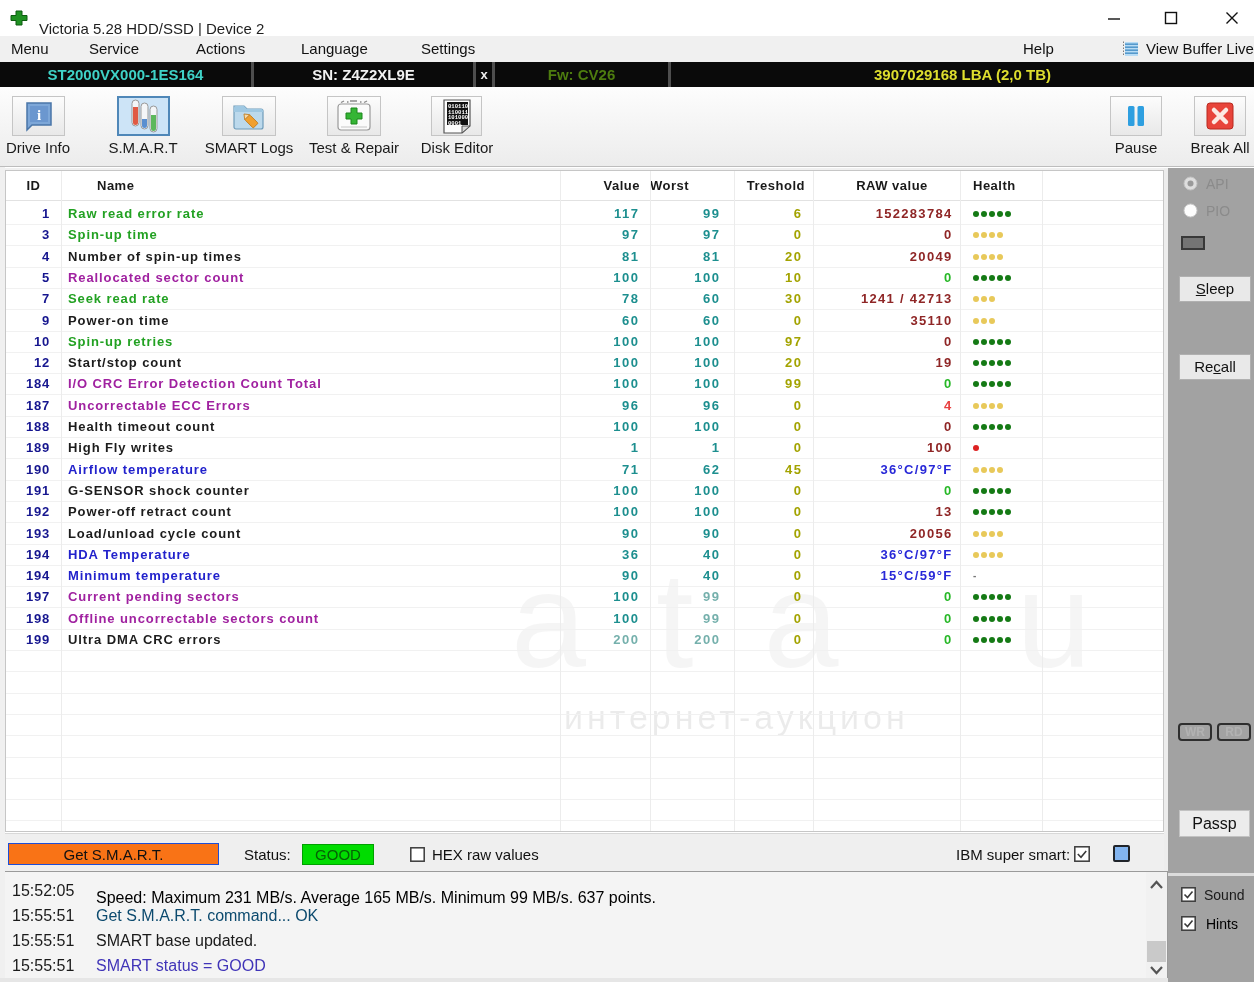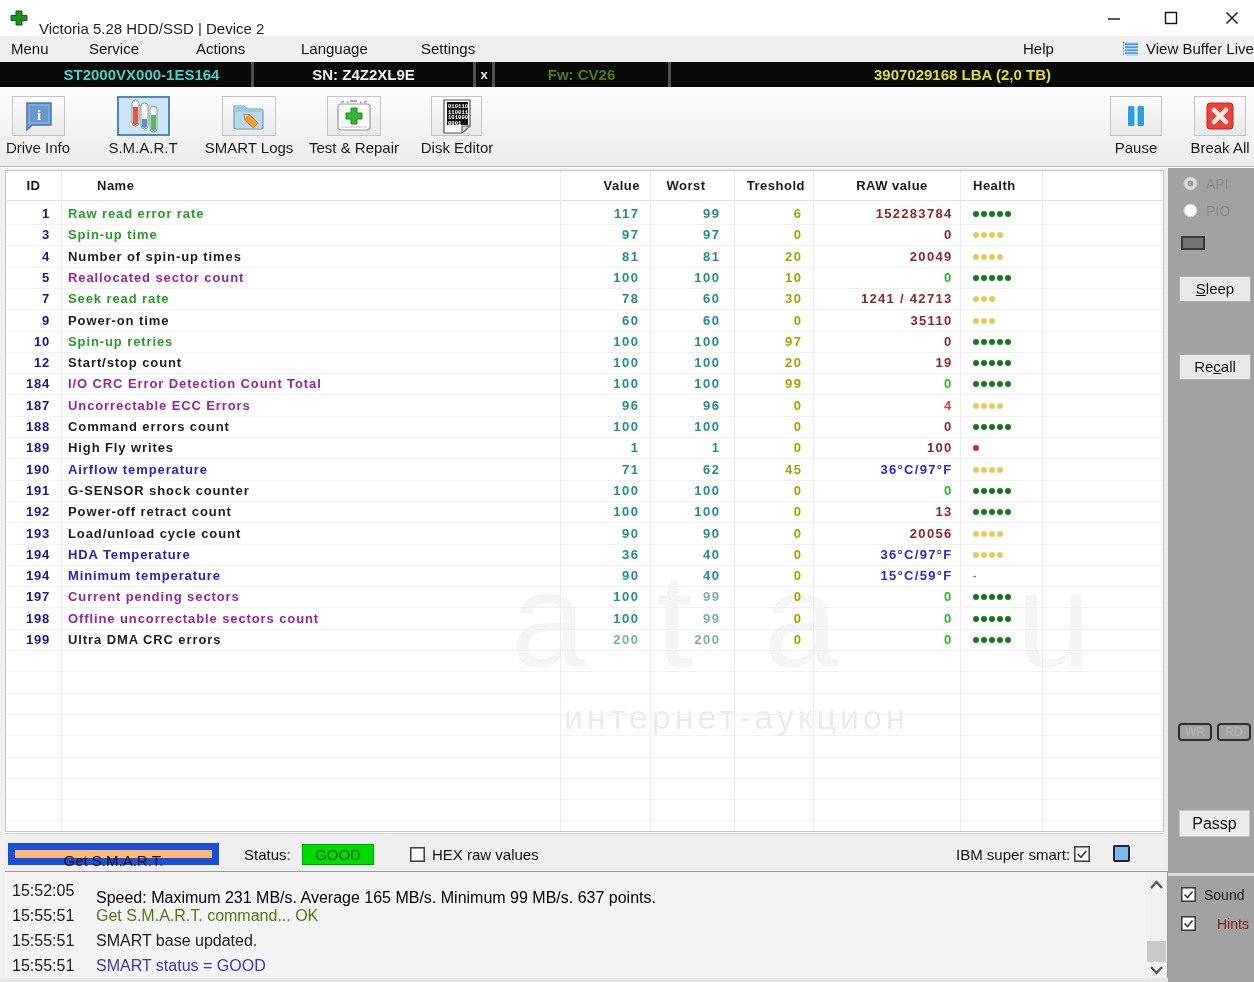--- a/index.html
+++ b/index.html
@@ -75,21 +75,21 @@
         <path d="M3 12.2 h13"></path>
       </g>
   <g stroke="#7a7a7a" stroke-width="1" stroke-dasharray="1.5,1.5">
         <path d="M1.5 0.5 v15"></path>
       </g>
  </svg>
  <span style="left:1146px">View Buffer Live</span>
 </div>
 
 <div class="abs" id="blackbar">
- <span class="seg" style="left:16px;width:251px;color:#3fd2c7">ST2000VX000-1ES164</span>
+ <span class="seg" style="left:0;width:251px;color:#3fd2c7">ST2000VX000-1ES164</span>
  <span class="div" style="left:251px"></span>
  <span class="seg" style="left:254px;width:219px;color:#f2f2f2">SN: Z4Z2XL9E</span>
  <span class="div" style="left:473px"></span>
  <span class="seg" style="left:476px;width:16px;color:#efefef;font-size:13px">x</span>
  <span class="div" style="left:492px"></span>
  <span class="seg" style="left:495px;width:173px;color:#4d7c0f">Fw: CV26</span>
  <span class="div" style="left:668px"></span>
  <span class="seg" style="left:671px;width:583px;color:#dede2e">3907029168 LBA (2,0 TB)</span>
 </div>
 
@@ -162,21 +162,21 @@
  </div>
  <div class="tlabel" style="left:1180px;width:80px">Break All</div>
 </div>
 <div class="abs" id="tablewrap">
  <div class="wm1 abs">ata u</div>
  <div class="wm2 abs">интернет-аукцион</div>
  <div id="thead">
   <span style="width:55px;text-align:center">ID</span>
   <span style="width:499px;padding-left:36px">Name</span>
   <span style="width:90px;text-align:right;padding-right:10px">Value</span>
-  <span style="width:84px;text-align:center;padding-right:12px">Worst</span>
+  <span style="width:84px;text-align:left;padding-right:12px">Worst</span>
   <span style="width:79px;text-align:right;padding-right:8px">Treshold</span>
   <span style="width:147px;text-align:center;padding-left:11px">RAW value</span>
   <span style="width:203px;padding-left:13px">Health</span>
  </div>
  <div class="trow" style="top:32.0px">
       <span class="c0">1</span>
       <span class="c1 ng">Raw read error rate</span>
       <span class="c2">117</span>
       <span class="c3">99</span>
       <span class="c4">6</span>
@@ -259,21 +259,21 @@
       <span class="c0">187</span>
       <span class="c1 np">Uncorrectable ECC Errors</span>
       <span class="c2">96</span>
       <span class="c3">96</span>
       <span class="c4">0</span>
       <span class="c5 rbr">4</span>
       <span class="c6"><i style="display:inline-block;width:6px;height:6px;border-radius:50%;margin-right:2px;background:#e8c95a"></i><i style="display:inline-block;width:6px;height:6px;border-radius:50%;margin-right:2px;background:#e8c95a"></i><i style="display:inline-block;width:6px;height:6px;border-radius:50%;margin-right:2px;background:#e8c95a"></i><i style="display:inline-block;width:6px;height:6px;border-radius:50%;margin-right:2px;background:#e8c95a"></i></span>
     </div>
  <div class="trow" style="top:245.0px">
       <span class="c0">188</span>
-      <span class="c1 nk">Command errors count</span>
+      <span class="c1 nk">Health timeout count</span>
       <span class="c2">100</span>
       <span class="c3">100</span>
       <span class="c4">0</span>
       <span class="c5">0</span>
       <span class="c6"><i style="display:inline-block;width:6px;height:6px;border-radius:50%;margin-right:2px;background:#157a15"></i><i style="display:inline-block;width:6px;height:6px;border-radius:50%;margin-right:2px;background:#157a15"></i><i style="display:inline-block;width:6px;height:6px;border-radius:50%;margin-right:2px;background:#157a15"></i><i style="display:inline-block;width:6px;height:6px;border-radius:50%;margin-right:2px;background:#157a15"></i><i style="display:inline-block;width:6px;height:6px;border-radius:50%;margin-right:2px;background:#157a15"></i></span>
     </div>
  <div class="trow" style="top:266.3px">
       <span class="c0">189</span>
       <span class="c1 nk">High Fly writes</span>
       <span class="c2">1</span>
@@ -401,44 +401,44 @@
  <div class="abs" style="left:0;top:705px;width:86px;height:3px;background:#dcdcdc"></div>
  <svg class="abs" style="left:13px;top:719px" width="15" height="15" viewBox="0 0 15 15">
   <rect x="0.8" y="0.8" width="13.4" height="13.4" fill="#fff" stroke="#3a3a3a" stroke-width="1.5"></rect>
   <path d="M3.5 7.5 L6.5 10.5 L11.5 4.5" stroke="#3a3a3a" stroke-width="1.6" fill="none"></path>
  </svg>
  <span class="abs" style="left:36px;top:719px;font-size:14px;color:#1a1a1a">Sound</span>
  <svg class="abs" style="left:13px;top:748px" width="15" height="15" viewBox="0 0 15 15">
   <rect x="0.8" y="0.8" width="13.4" height="13.4" fill="#fff" stroke="#3a3a3a" stroke-width="1.5"></rect>
   <path d="M3.5 7.5 L6.5 10.5 L11.5 4.5" stroke="#3a3a3a" stroke-width="1.6" fill="none"></path>
  </svg>
- <span class="abs" style="left:49px;top:748px;font-size:14px;color:#7f1d1d">Hints</span>
+ <span class="abs" style="left:38px;top:748px;font-size:14px;color:#000000">Hints</span>
 </div>
 
 <div class="abs" id="statusbar" style="left:0;top:833px;width:1164px;height:38px;background:#efefef;border-top:1px solid #d8d8d8">
- <div class="abs" style="left:8px;top:9px;width:211px;height:22px;background:#fdba74;border:7px solid #1d4ed8;text-align:center;line-height:21px;font-size:15px;color:#111">Get S.M.A.R.T.</div>
+ <div class="abs" style="left:8px;top:9px;width:211px;height:22px;background:#f97316;border:1px solid #1d4ed8;text-align:center;line-height:21px;font-size:15px;color:#111">Get S.M.A.R.T.</div>
  <span class="abs" style="left:244px;top:12px;font-size:15px;color:#111">Status:</span>
  <div class="abs" style="left:302px;top:10px;width:72px;height:21px;background:#00dc00;border:1px solid #00a000;text-align:center;line-height:20px;font-size:15px;font-weight:normal;color:#056105">GOOD</div>
  <svg class="abs" style="left:410px;top:13px" width="15" height="15" viewBox="0 0 15 15">
   <rect x="0.8" y="0.8" width="13.4" height="13.4" fill="#fff" stroke="#3a3a3a" stroke-width="1.5"></rect>
  </svg>
  <span class="abs" style="left:432px;top:12px;font-size:15px;color:#111">HEX raw values</span>
  <span class="abs" style="left:956px;top:12px;font-size:15px;color:#111">IBM super smart:</span>
  <svg class="abs" style="left:1074px;top:12px" width="16" height="16" viewBox="0 0 16 16">
   <rect x="0.8" y="0.8" width="14.4" height="14.4" fill="#fff" stroke="#3a3a3a" stroke-width="1.5"></rect>
   <path d="M3.8 8 L7 11.2 L12.2 5" stroke="#3a3a3a" stroke-width="1.6" fill="none"></path>
  </svg>
  <div class="abs" style="left:1113px;top:11px;width:17px;height:17px;background:#82b4ef;border:2px solid #20242a;border-radius:2px"></div>
 </div>
 
 <div class="abs" id="logarea" style="left:0;top:871px;width:1168px;height:111px;background:#f4f4f4;border:1px solid #9a9a9a;font-size:16px;letter-spacing:0px">
  <span class="abs" style="left:11px;top:10px;color:#1a1a1a">15:52:05</span>
  <span class="abs" style="left:95px;top:17px;color:#000000">Speed: Maximum 231 MB/s. Average 165 MB/s. Minimum 99 MB/s. 637 points.</span>
  <span class="abs" style="left:11px;top:35px;color:#1a1a1a">15:55:51</span>
- <span class="abs" style="left:95px;top:35px;color:#4d7c0f">Get S.M.A.R.T. command... OK</span>
+ <span class="abs" style="left:95px;top:35px;color:#0c4a6e">Get S.M.A.R.T. command... OK</span>
  <span class="abs" style="left:11px;top:60px;color:#1a1a1a">15:55:51</span>
  <span class="abs" style="left:95px;top:60px;color:#1a1a1a">SMART base updated.</span>
  <span class="abs" style="left:11px;top:85px;color:#1a1a1a">15:55:51</span>
  <span class="abs" style="left:95px;top:85px;color:#4034b8">SMART status = GOOD</span>
  <div class="abs" style="left:1145px;top:0;width:21px;height:109px;background:#f1f1f1">
   <svg class="abs" style="left:3px;top:8px" width="15" height="10" viewBox="0 0 15 10">
         <path d="M2 8 L7.5 2 L13 8" stroke="#555" stroke-width="2.2" fill="none"></path>
       </svg>
   <div class="abs" style="left:1px;top:69px;width:19px;height:21px;background:#c9c9c9"></div>
   <svg class="abs" style="left:3px;top:93px" width="15" height="10" viewBox="0 0 15 10">

